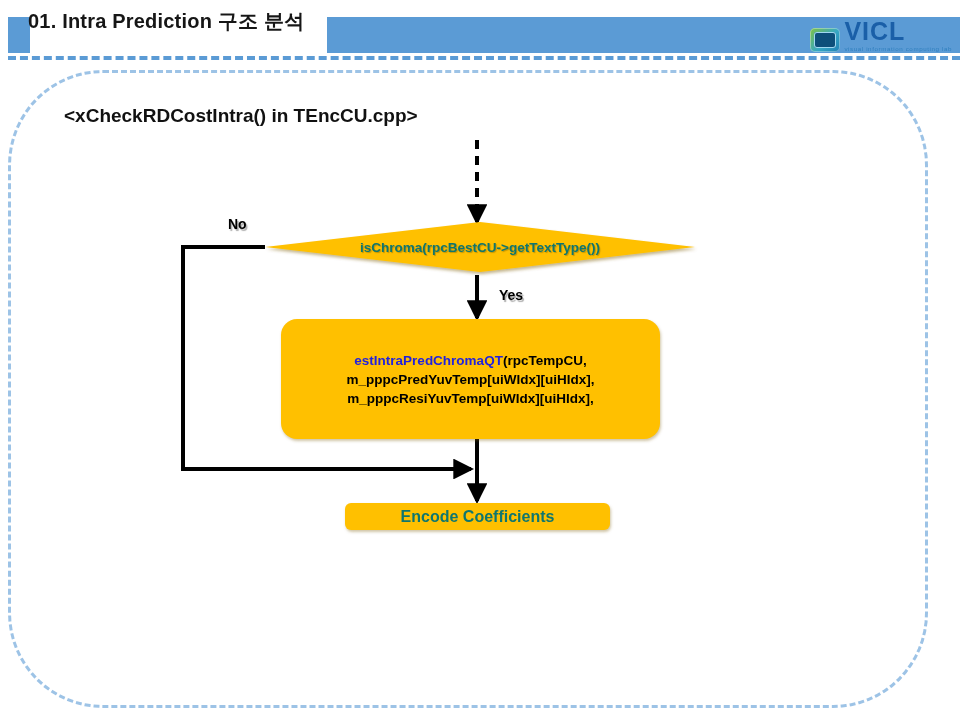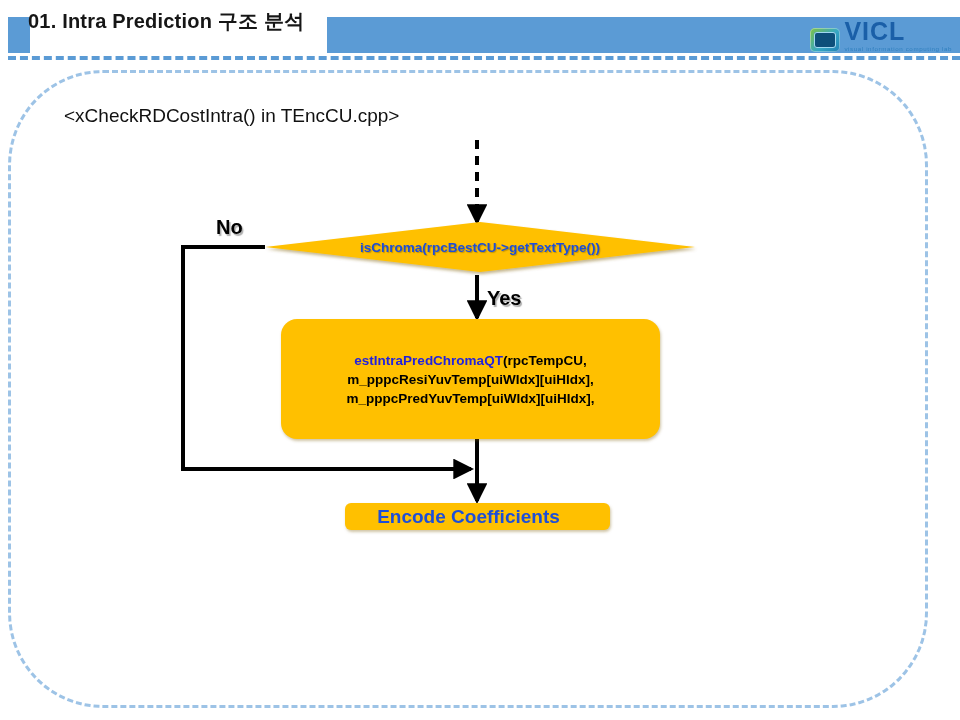--- a/index.html
+++ b/index.html
@@ -103,41 +103,41 @@
     border: 3px dashed #9DC3E6;
     border-radius: 95px;
     box-sizing: border-box;
   }
 
   
   #diagram-title {
     position: absolute;
     left: 64px; top: 105px;
     font-size: 19px;
-    font-weight: normal;
+    font-weight: bold;
     color: #111111;
     white-space: nowrap;
   }
 
   
   #flow {
     position: absolute;
     left: 0; top: 0;
     width: 960px; height: 720px;
   }
 
   
   .node-text {
     position: absolute;
     display: flex;
     align-items: center;
     justify-content: center;
     text-align: center;
     font-weight: bold;
-    color: #1d4ed8;
+    color: #0f766e;
     pointer-events: none;
   }
 
   #decision-label {
     left: 265px; top: 232px;
     width: 430px; height: 30px;
     font-size: 13.5px;
     text-shadow: 1px 1px 1px rgba(120,90,0,.45);
   }
 
@@ -167,31 +167,32 @@
 
   #encode-box {
     position: absolute;
     left: 345px; top: 503px;
     width: 265px; height: 27px;
     background: #FFC000;
     border-radius: 6px;
     box-shadow: 1px 2px 3px rgba(120,90,0,.35);
   }
   #encode-text {
-    left: 336px; top: 503px;
+    left: 345px; top: 503px;
     width: 265px; height: 27px;
-    font-size: 19px;
+    font-size: 16px;
   }
 
   .branch-label {
     position: absolute;
-    font-size: 20px;
+    font-size: 14px;
     font-weight: bold;
     color: #000000;
     text-shadow: 1.5px 1.5px 1px rgba(130,130,130,.65);
+    margin-left: 12px;
   }
   #label-no  { left: 216px; top: 216px; }
   #label-yes { left: 487px; top: 287px; }
 </style>
 </head>
 <body>
 
 <div id="header">
   <div id="header-accent-block"></div>
   <div id="header-bar"></div>
@@ -231,21 +232,21 @@
   <line x1="477" y1="439" x2="477" y2="501" stroke="#000000" stroke-width="4" marker-end="url(#arrow)"></line>
 
   <path d="M 265 247 L 183 247 L 183 469 L 471 469" fill="none" stroke="#000000" stroke-width="4" marker-end="url(#arrow)"></path>
 </svg>
 
 <div class="node-text" id="decision-label">isChroma(rpcBestCU-&gt;getTextType())</div>
 
 <div id="process-box"></div>
 <div id="process-text">
   <div class="proc-line"><span class="fn-name">estIntraPredChromaQT</span><span>(rpcTempCU,</span></div>
+  <div class="proc-line">m_pppcPredYuvTemp[uiWIdx][uiHIdx],</div>
   <div class="proc-line">m_pppcResiYuvTemp[uiWIdx][uiHIdx],</div>
-  <div class="proc-line">m_pppcPredYuvTemp[uiWIdx][uiHIdx],</div>
 </div>
 
 <div id="encode-box"></div>
 <div class="node-text" id="encode-text">Encode Coefficients</div>
 
 <div class="branch-label" id="label-no">No</div>
 <div class="branch-label" id="label-yes">Yes</div>
 
 </body></html>

